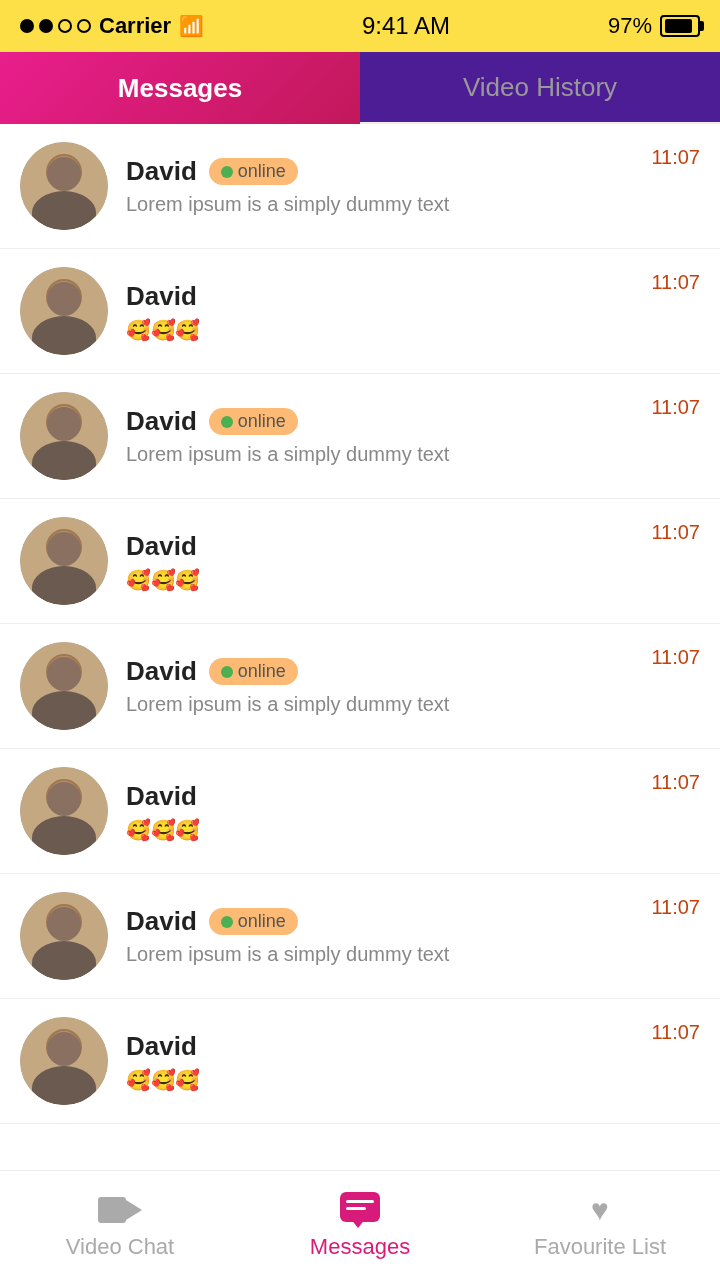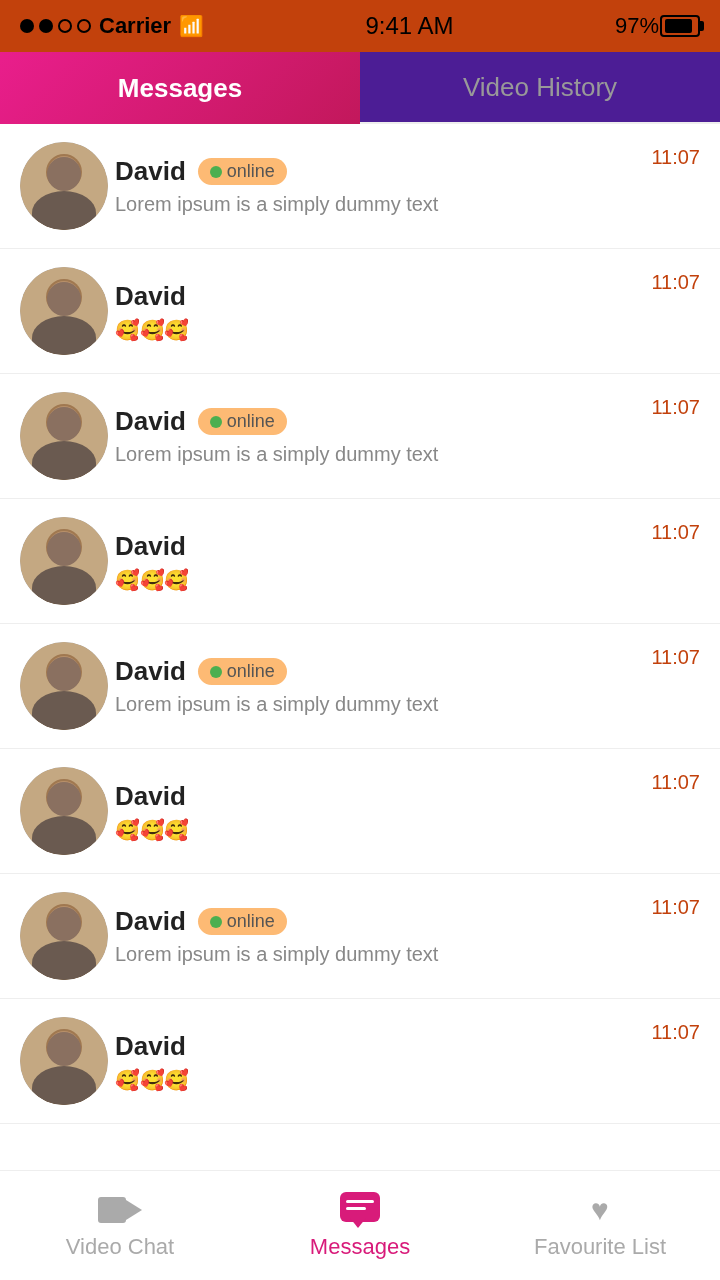--- a/index.html
+++ b/index.html
@@ -11,40 +11,40 @@
       background: #fff;
       overflow-x: hidden;
     }
 
     
     .status-bar {
       display: flex;
       justify-content: space-between;
       align-items: center;
       padding: 10px 20px;
-      background: #c2410c;
+      background: #fde047;
       height: 52px;
     }
     .status-left {
       display: flex;
       align-items: center;
       gap: 8px;
       font-size: 22px;
       font-weight: 600;
     }
     .status-dots {
       display: flex; gap: 5px;
     }
     .dot { width: 14px; height: 14px; border-radius: 50%; }
     .dot.filled { background: #000; }
     .dot.empty { border: 2px solid #000; background: transparent; }
     .wifi-icon { font-size: 20px; }
     .status-center { font-size: 24px; font-weight: 500; }
     .status-right {
-      display: flex; align-items: center; gap: 1px; font-size: 22px; font-weight: 500; justify-content: flex-end;
+      display: flex; align-items: center; gap: 8px; font-size: 22px; font-weight: 500; justify-content: flex-end;
     }
     .battery {
       display: inline-flex; align-items: center;
       border: 2px solid #000; border-radius: 4px;
       padding: 2px 3px; height: 22px; width: 40px; position: relative;
     }
     .battery-fill { background: #000; height: 100%; width: 90%; border-radius: 2px; }
     .battery-tip {
       position: absolute; right: -6px; top: 50%; transform: translateY(-50%);
       width: 4px; height: 10px; background: #000; border-radius: 0 2px 2px 0;
@@ -71,21 +71,21 @@
     .tab.inactive {
       background: #4c1d95;
       color: #999;
       border-bottom: 2px solid #eee;
     }
     .message-item {
       display: flex;
       align-items: center;
       padding: 18px 20px;
       border-bottom: 1px solid #eee;
-      gap: 7px;
+      gap: 18px;
       cursor: pointer;
     }
     .avatar {
       width: 88px;
       height: 88px;
       border-radius: 50%;
       flex-shrink: 0;
       overflow: hidden;
       background: #ccc;
     }

